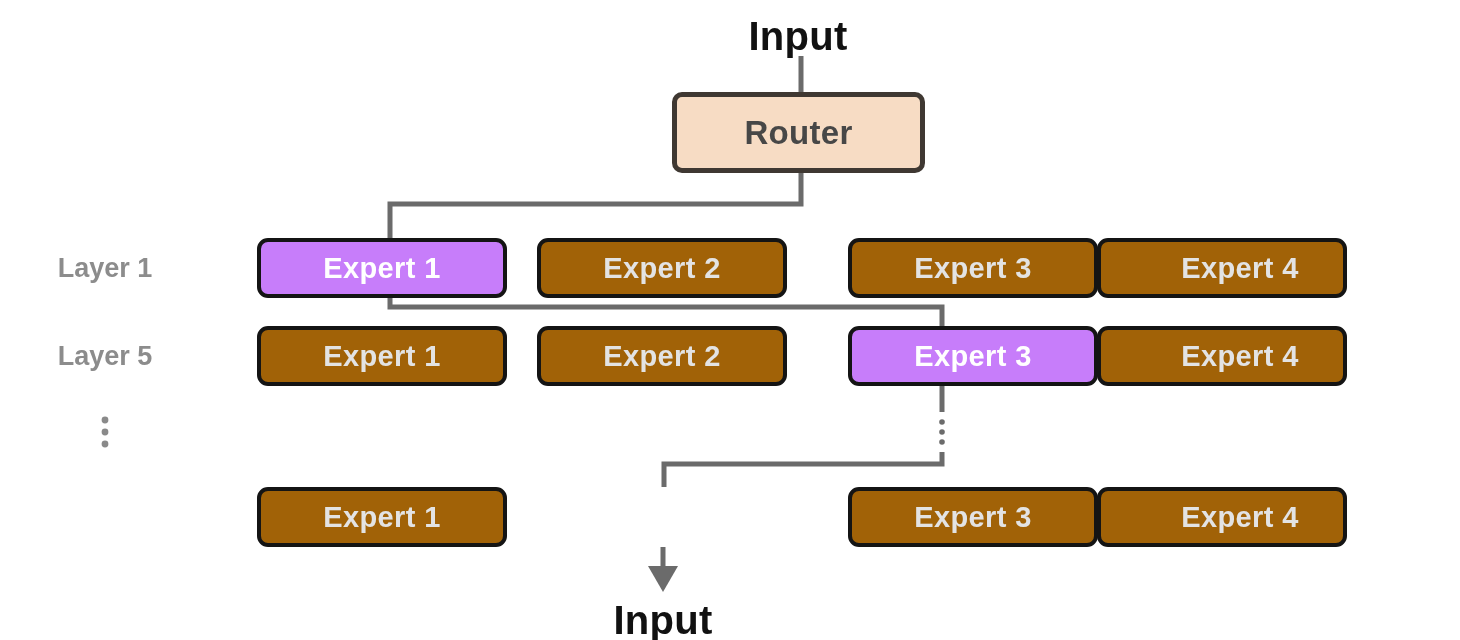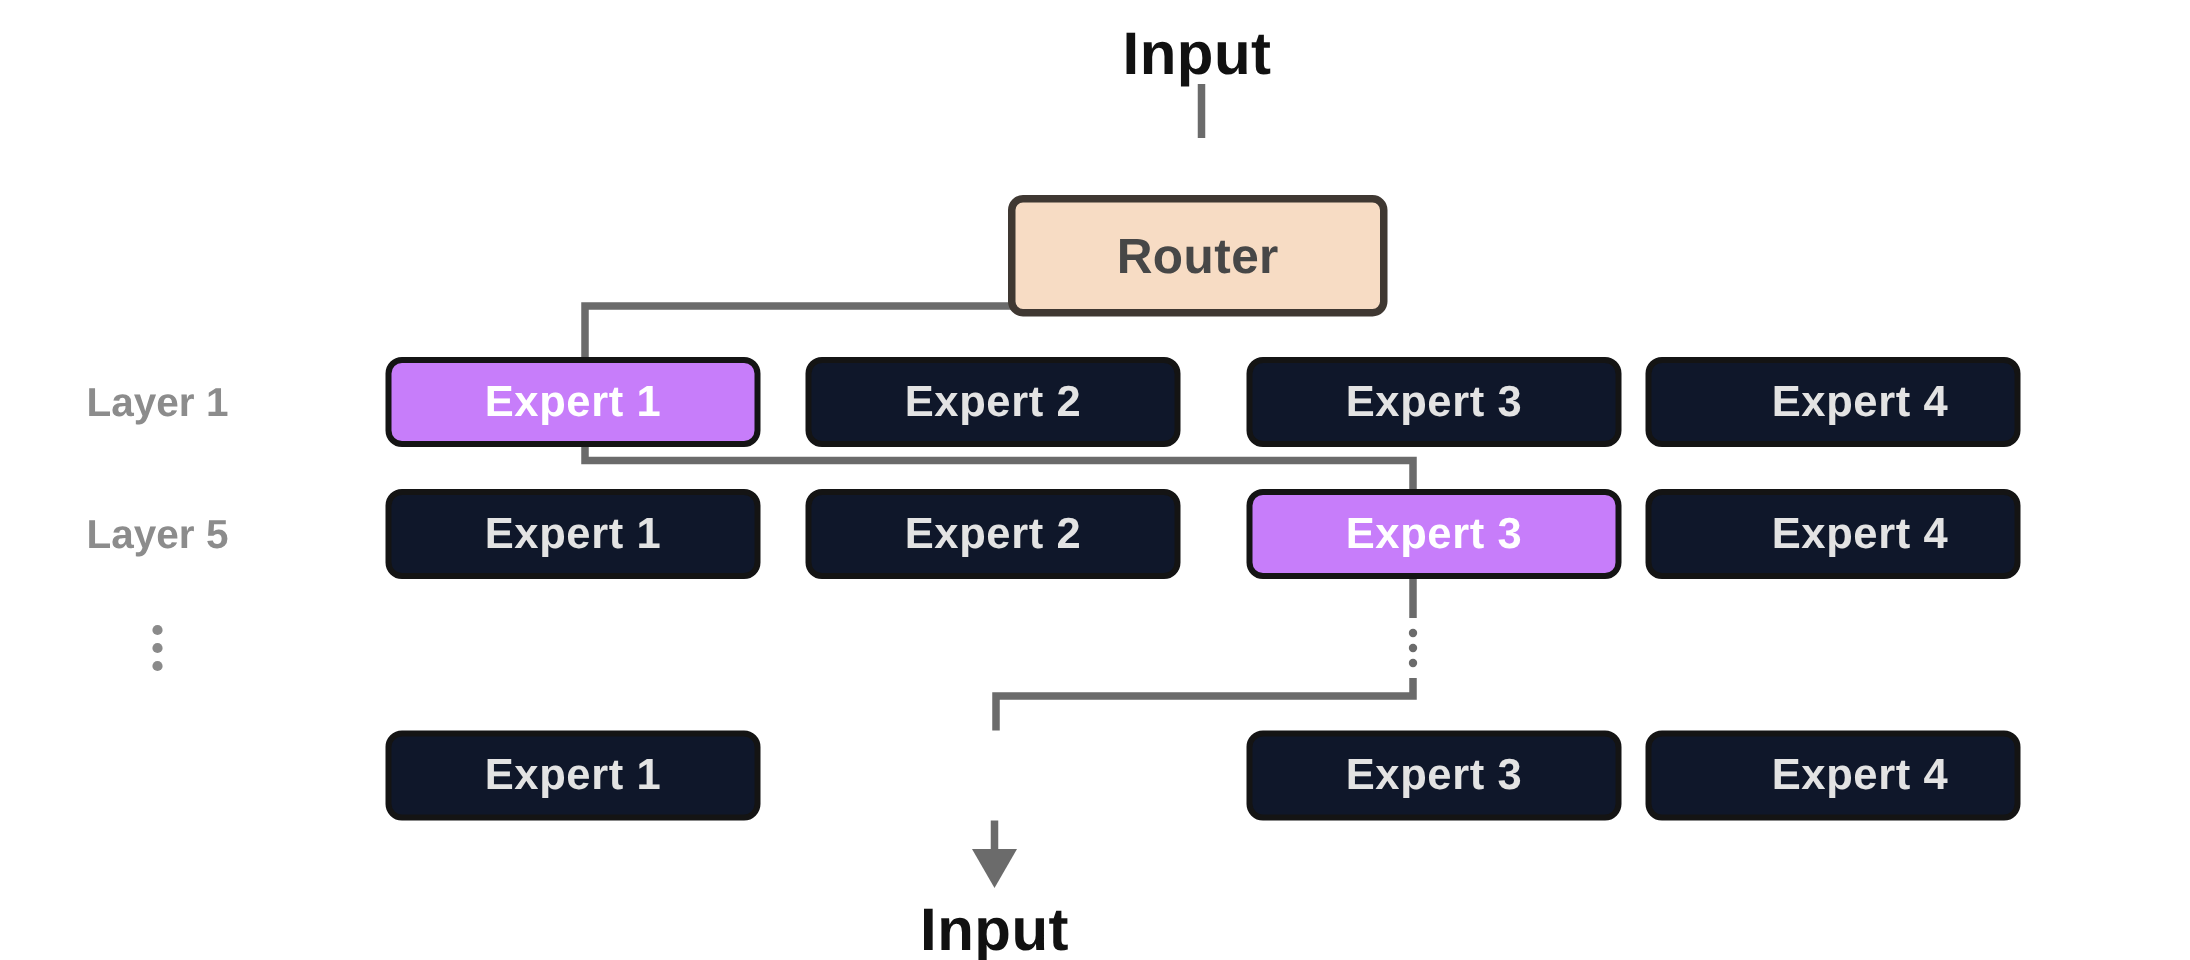--- a/index.html
+++ b/index.html
@@ -33,21 +33,20 @@
     position: absolute;
     left: 672px; top: 92px;
     width: 253px; height: 81px;
     box-sizing: border-box;
     background: #F7DCC4;
     border: 5px solid #3F3832;
     border-radius: 10px;
     display: flex; align-items: center; justify-content: center;
     font-size: 33px; font-weight: 700; color: #474747;
     letter-spacing: 0.3px;
-    margin-top: 38px;
   }
   .layer-label {
     position: absolute;
     left: 40px; width: 130px; height: 30px;
     text-align: center;
     font-size: 27px; font-weight: 600;
     color: #8C8C8C;
     line-height: 30px;
   }
   .layer-label.row-0 { top: 253px; }
@@ -55,30 +54,30 @@
   .layer-label.row-2 { top: 502px; }
   .expert {
     position: absolute;
     width: 250px; height: 60px;
     box-sizing: border-box;
     border: 4px solid #141414;
     border-radius: 11px;
     display: flex; align-items: center; justify-content: center;
     font-size: 29px; font-weight: 700;
     letter-spacing: 0.4px;
-    background: #0f172a;
+    background: #a16207;
     color: #E3E3E3;
   }
   .expert.active {
     background: #C77DFA;
     color: #FFFFFF;
   } 
   .col-0 { left: 257px; }
   .col-1 { left: 537px; }
-  .col-2 { left: 831px; }
+  .col-2 { left: 848px; }
   .col-3 { left: 1097px; padding-left: 36px; }
   .rowtop-0 { top: 238px; }
   .rowtop-1 { top: 326px; }
   .rowtop-2 { top: 487px; }
 </style>
 </head>
 <body>
 
 <div class="canvas">
 

